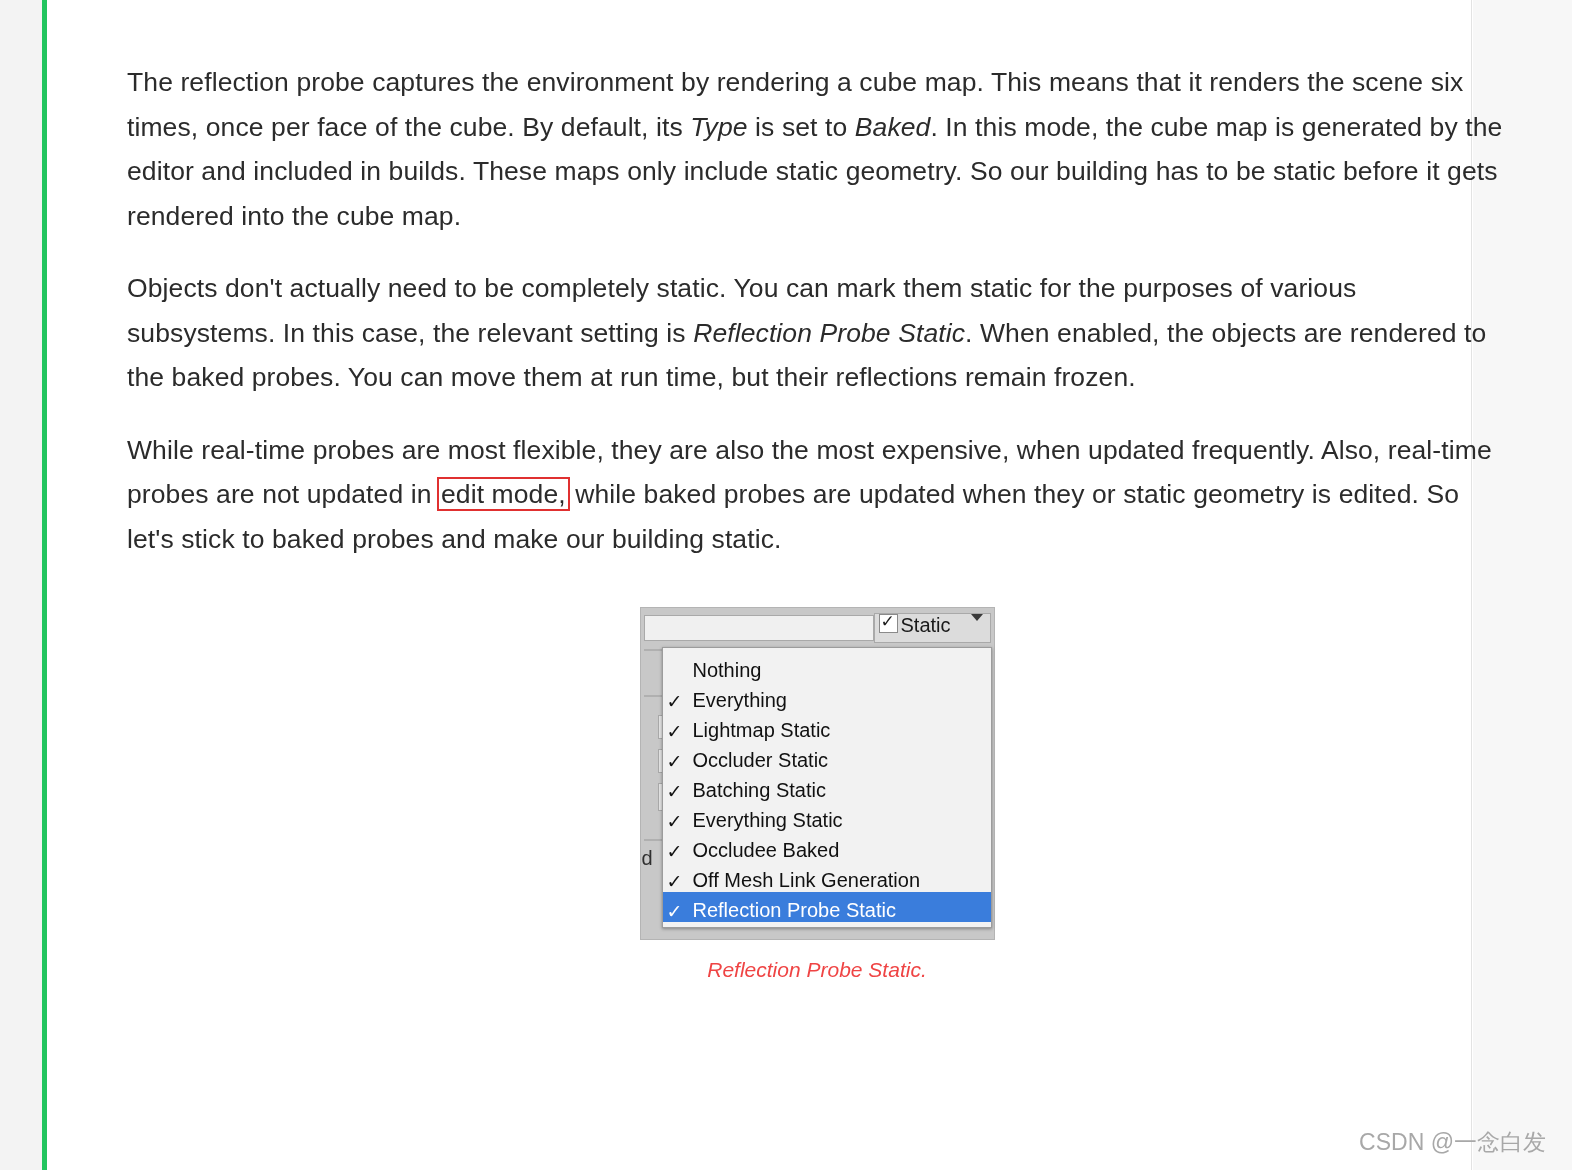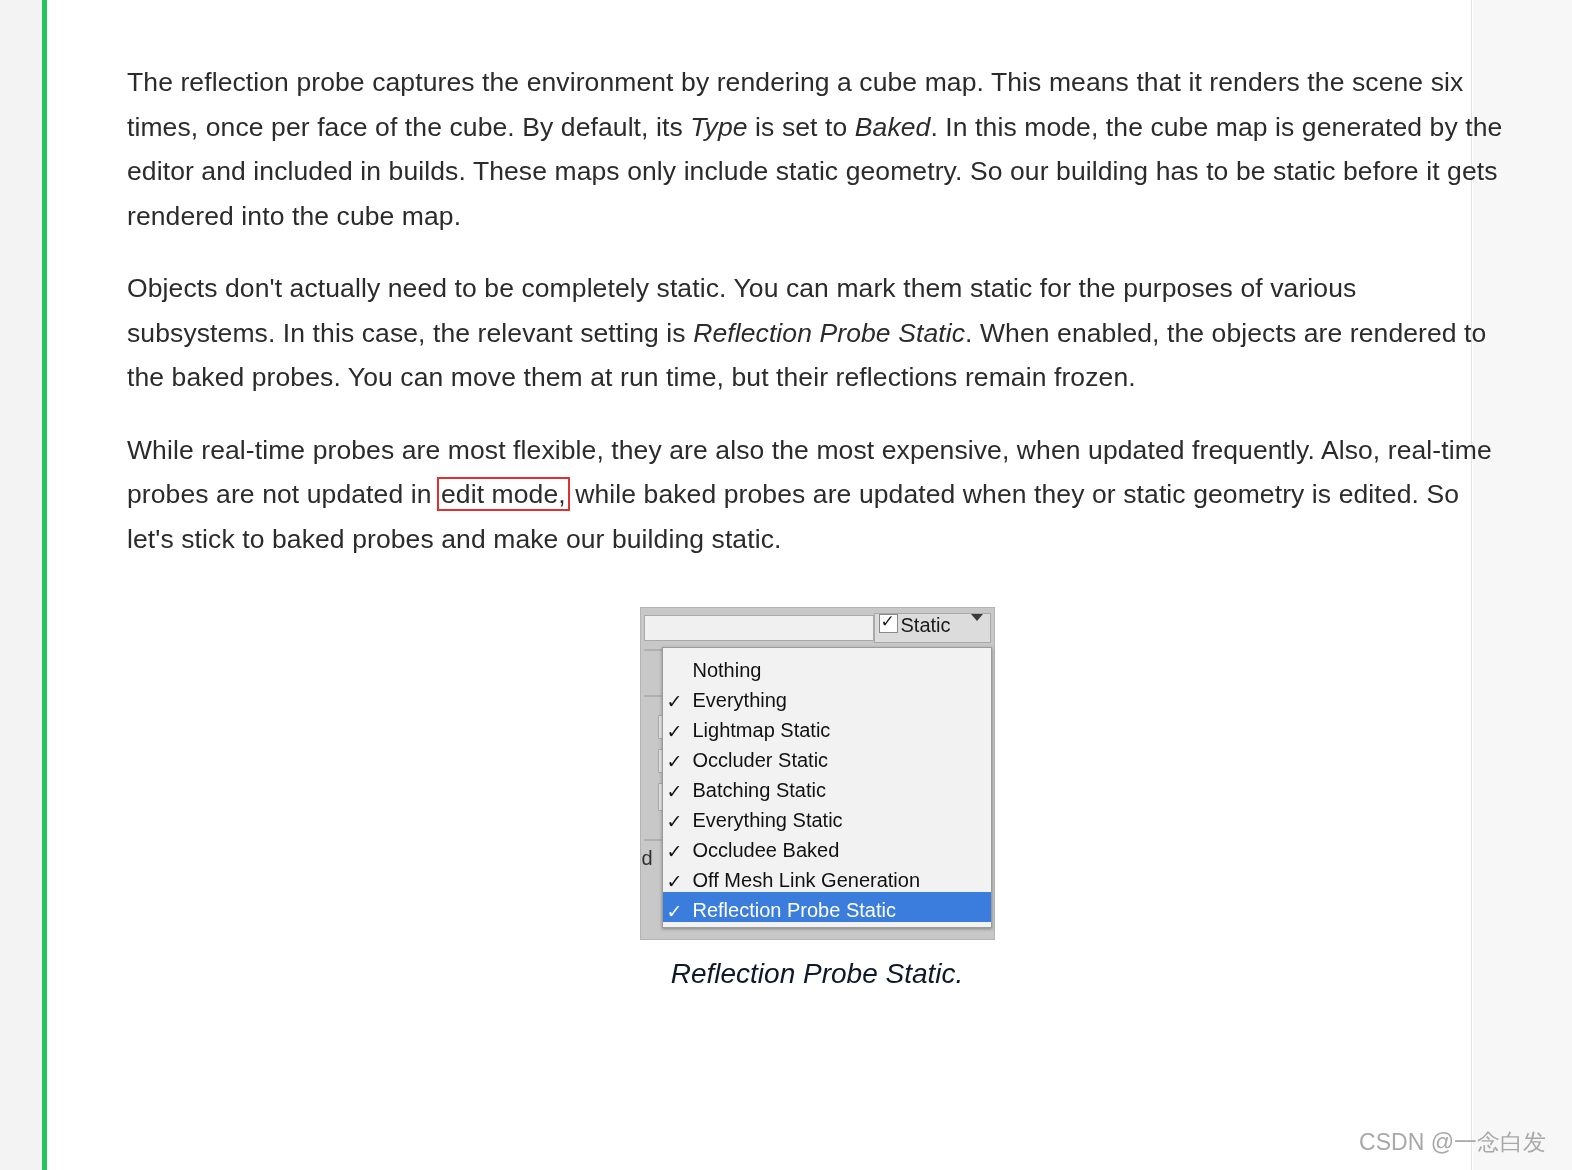--- a/index.html
+++ b/index.html
@@ -163,23 +163,23 @@
     color: #111111;
     font-family: "DejaVu Sans", sans-serif;
   }
   .dd-item.selected {
     background: #3a7ddc;
     color: #ffffff;
   }
   .dd-item.selected .dd-check { color: #ffffff; }
   .figcaption {
     margin-top: 14px;
-    font-size: 28px;
+    font-size: 21px;
     font-style: italic;
-    color: #0f172a;
+    color: #ef4444;
   }
   .watermark {
     position: absolute;
     right: 26px;
     bottom: 12px;
     font-size: 23px;
     color: #a8a8a8;
   }
 </style>
 </head>

